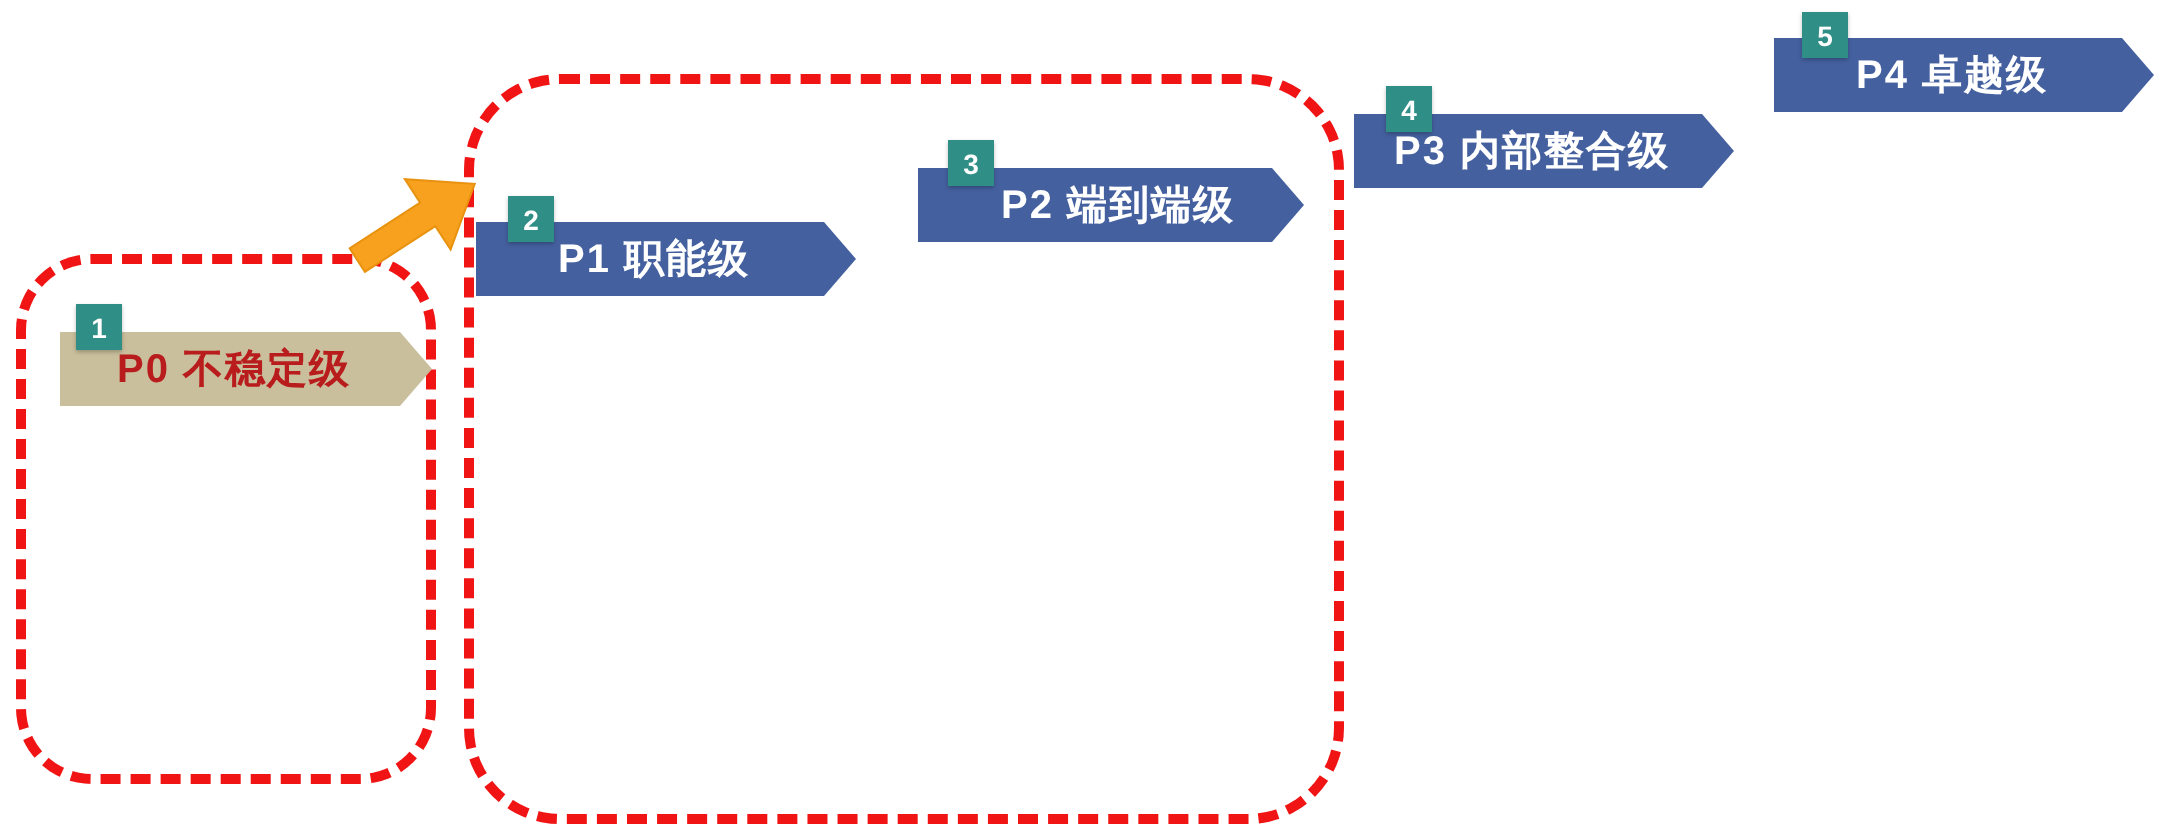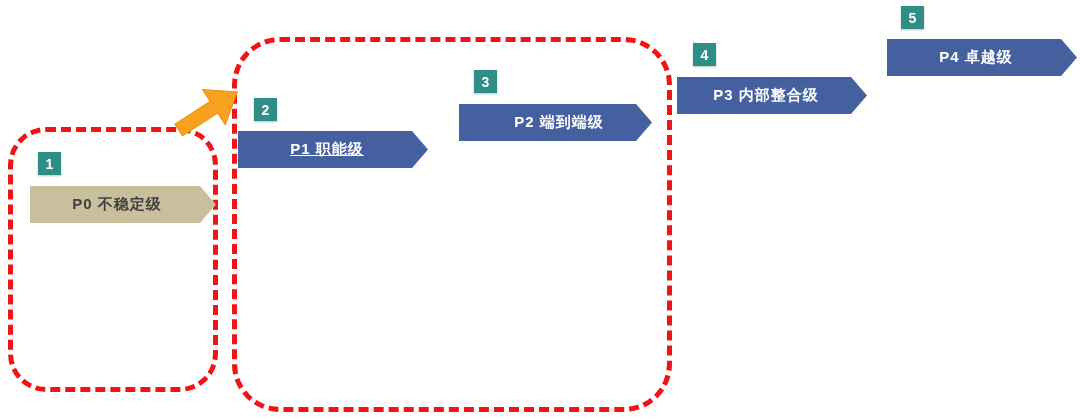--- a/index.html
+++ b/index.html
@@ -27,33 +27,32 @@
   }
 
   
   .banner{
     position:absolute;
     height:37px;
     display:flex;
     align-items:center;
     justify-content:center;
     font-weight:bold;
-    font-size:15px;
+    font-size:20px;
     letter-spacing:1px;
     clip-path:polygon(0 0, calc(100% - 16px) 0, 100% 50%, calc(100% - 16px) 100%, 0 100%);
     padding-right:12px;
     box-sizing:border-box;
     z-index:2;
-    margin-top:20px;
   }
   .banner.blue{background:#44609f;color:#ffffff;}
-  .banner.tan{background:#c9bf9c;color:#404040;}
+  .banner.tan{background:#c9bf9c;color:#b91c1c;}
 
   .lv0-banner{left:30px;  top:166px; width:186px;}
-  .lv1-banner{left:238px; top:111px; width:190px;text-decoration:underline;}
+  .lv1-banner{left:238px; top:111px; width:190px;}
   .lv2-banner{left:459px; top:84px;  width:193px;padding-left:19px;}
   .lv3-banner{left:677px; top:57px;  width:190px;}
   .lv4-banner{left:887px; top:19px;  width:190px;}
 
   
   .badge{
     position:absolute;
     width:23px;height:23px;
     background:#2f8e86;
     color:#ffffff;

